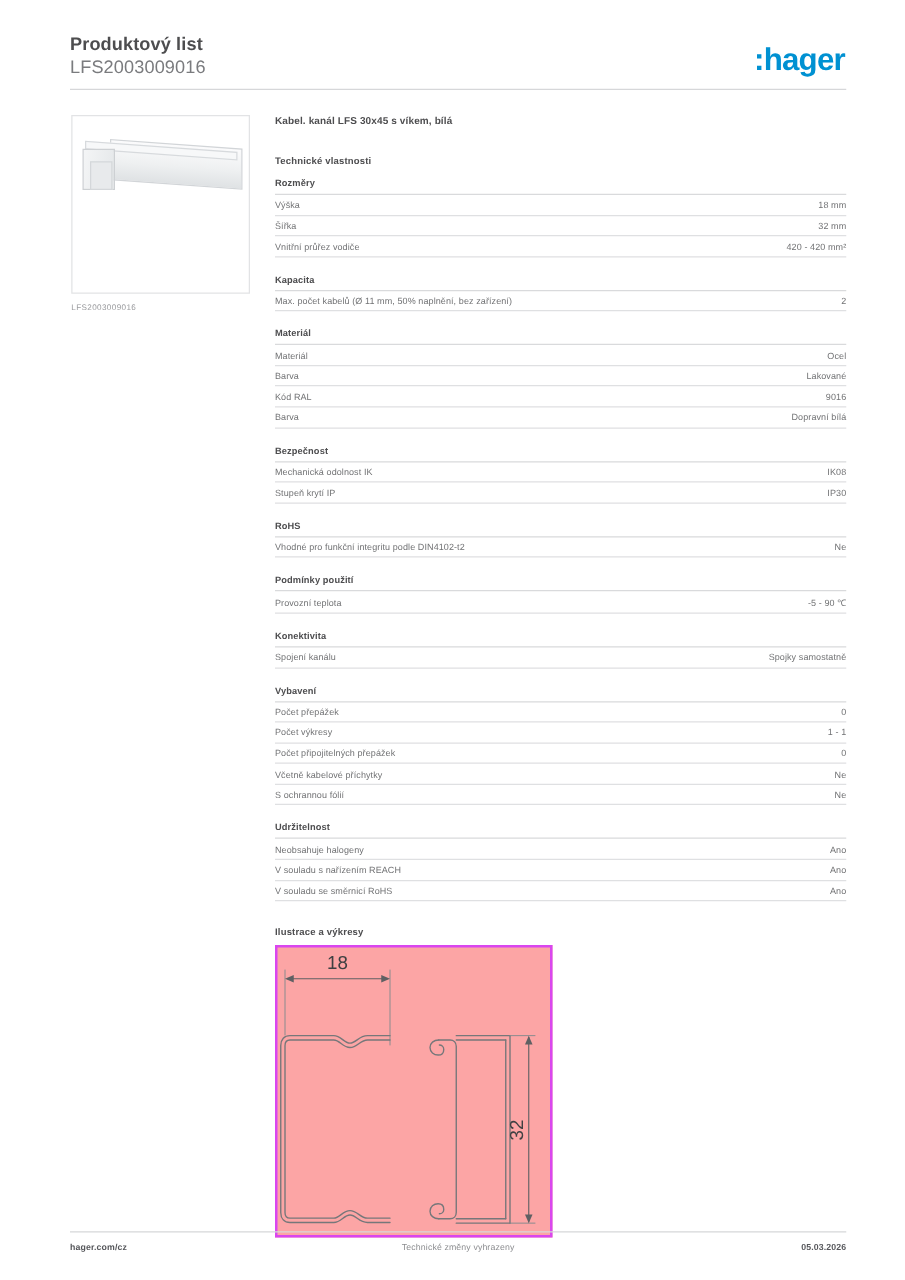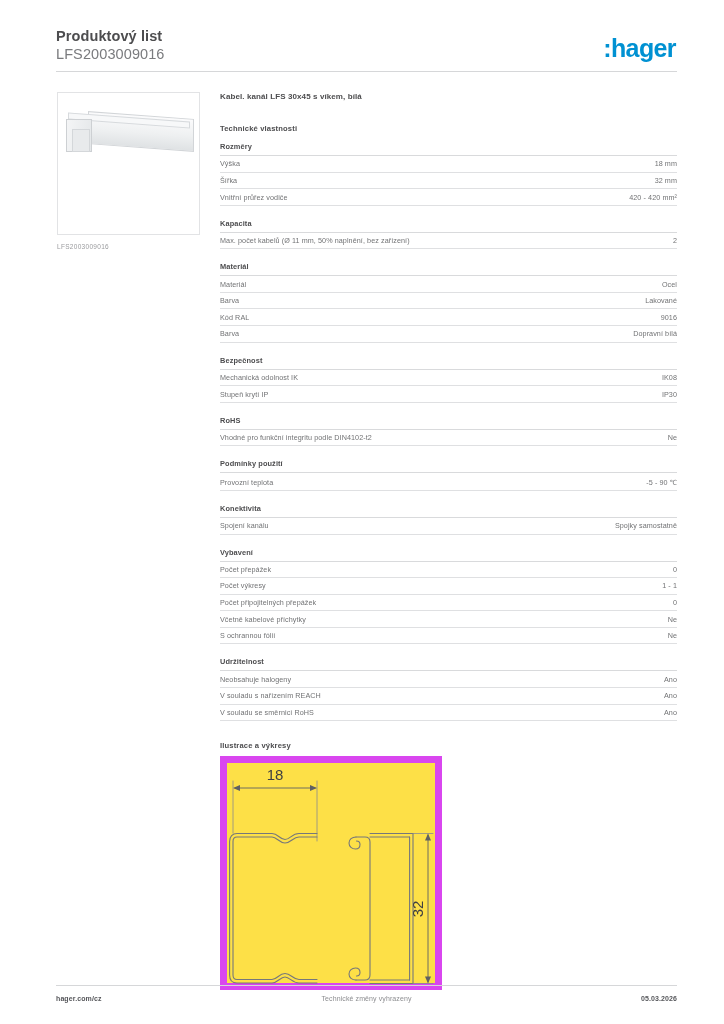--- a/index.html
+++ b/index.html
@@ -190,23 +190,23 @@
   .draw-title {
     font-size: 7.6px;
     font-weight: bold;
     color: #4d4d4f;
     letter-spacing: 0.15px;
     margin: 20px 0 6px 0;
   }
   .draw-box {
     width: 222px;
     height: 234px;
-    border: 7px solid #d946ef;
-    box-sizing: border-box;
-    background: #fde047;
+    border: 2px solid #d946ef;
+    box-sizing: border-box;
+    background: #fca5a5;
     position: relative;
   }
   .draw-box svg { display: block; }
 
   
   .footer-rule {
     position: absolute;
     left: 56px;
     top: 985px;
     width: 621px;

